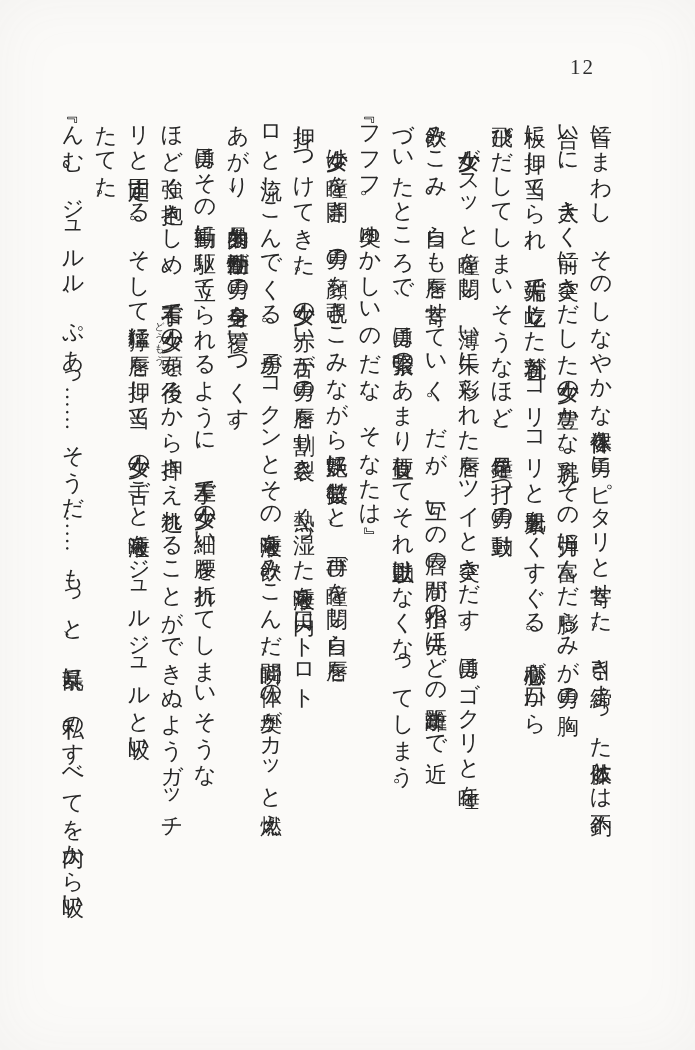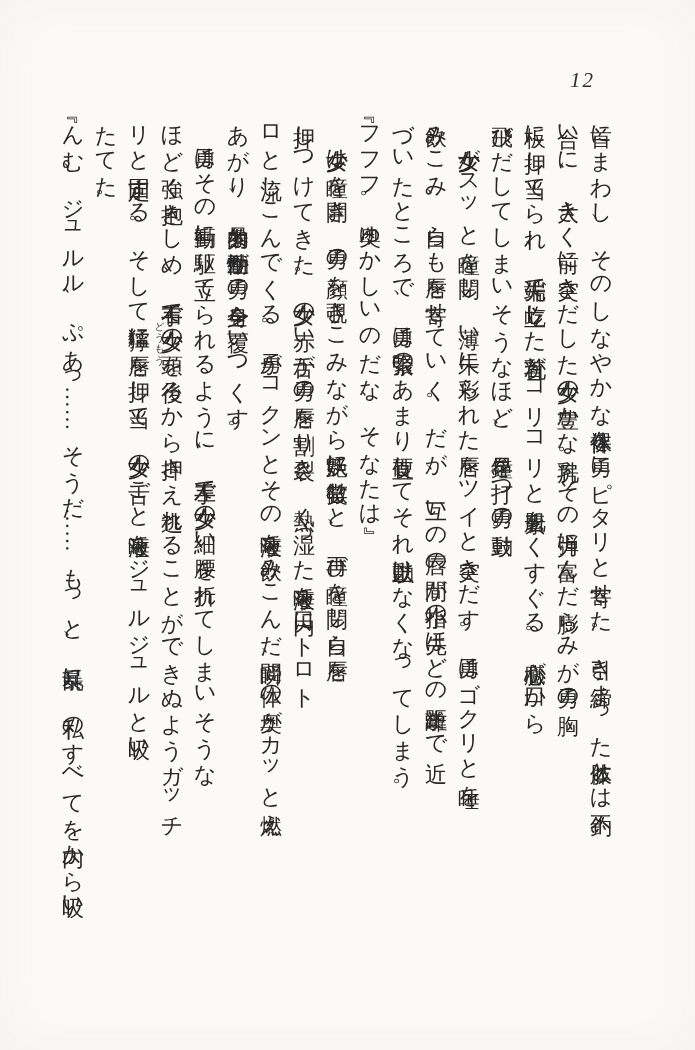--- a/index.html
+++ b/index.html
@@ -16,24 +16,22 @@
     height: 1050px;
     background: #fbfaf8;
     box-shadow: inset 0 0 60px rgba(120,120,115,0.06);
     font-family: "Liberation Serif", "DejaVu Serif", serif;
   }
   .page-number {
     position: absolute;
     top: 55px;
     left: 570px;
     font-size: 21px;
-    font-style: italic;
     letter-spacing: 2px;
     color: #2e2e2e;
-    margin-top: 13px;
   }
   .text-block {
     position: absolute;
     top: 110px;
     right: 77px;
     height: 858px;
     writing-mode: vertical-rl;
     text-orientation: mixed;
     font-size: 22px;
     letter-spacing: 0.45px;

